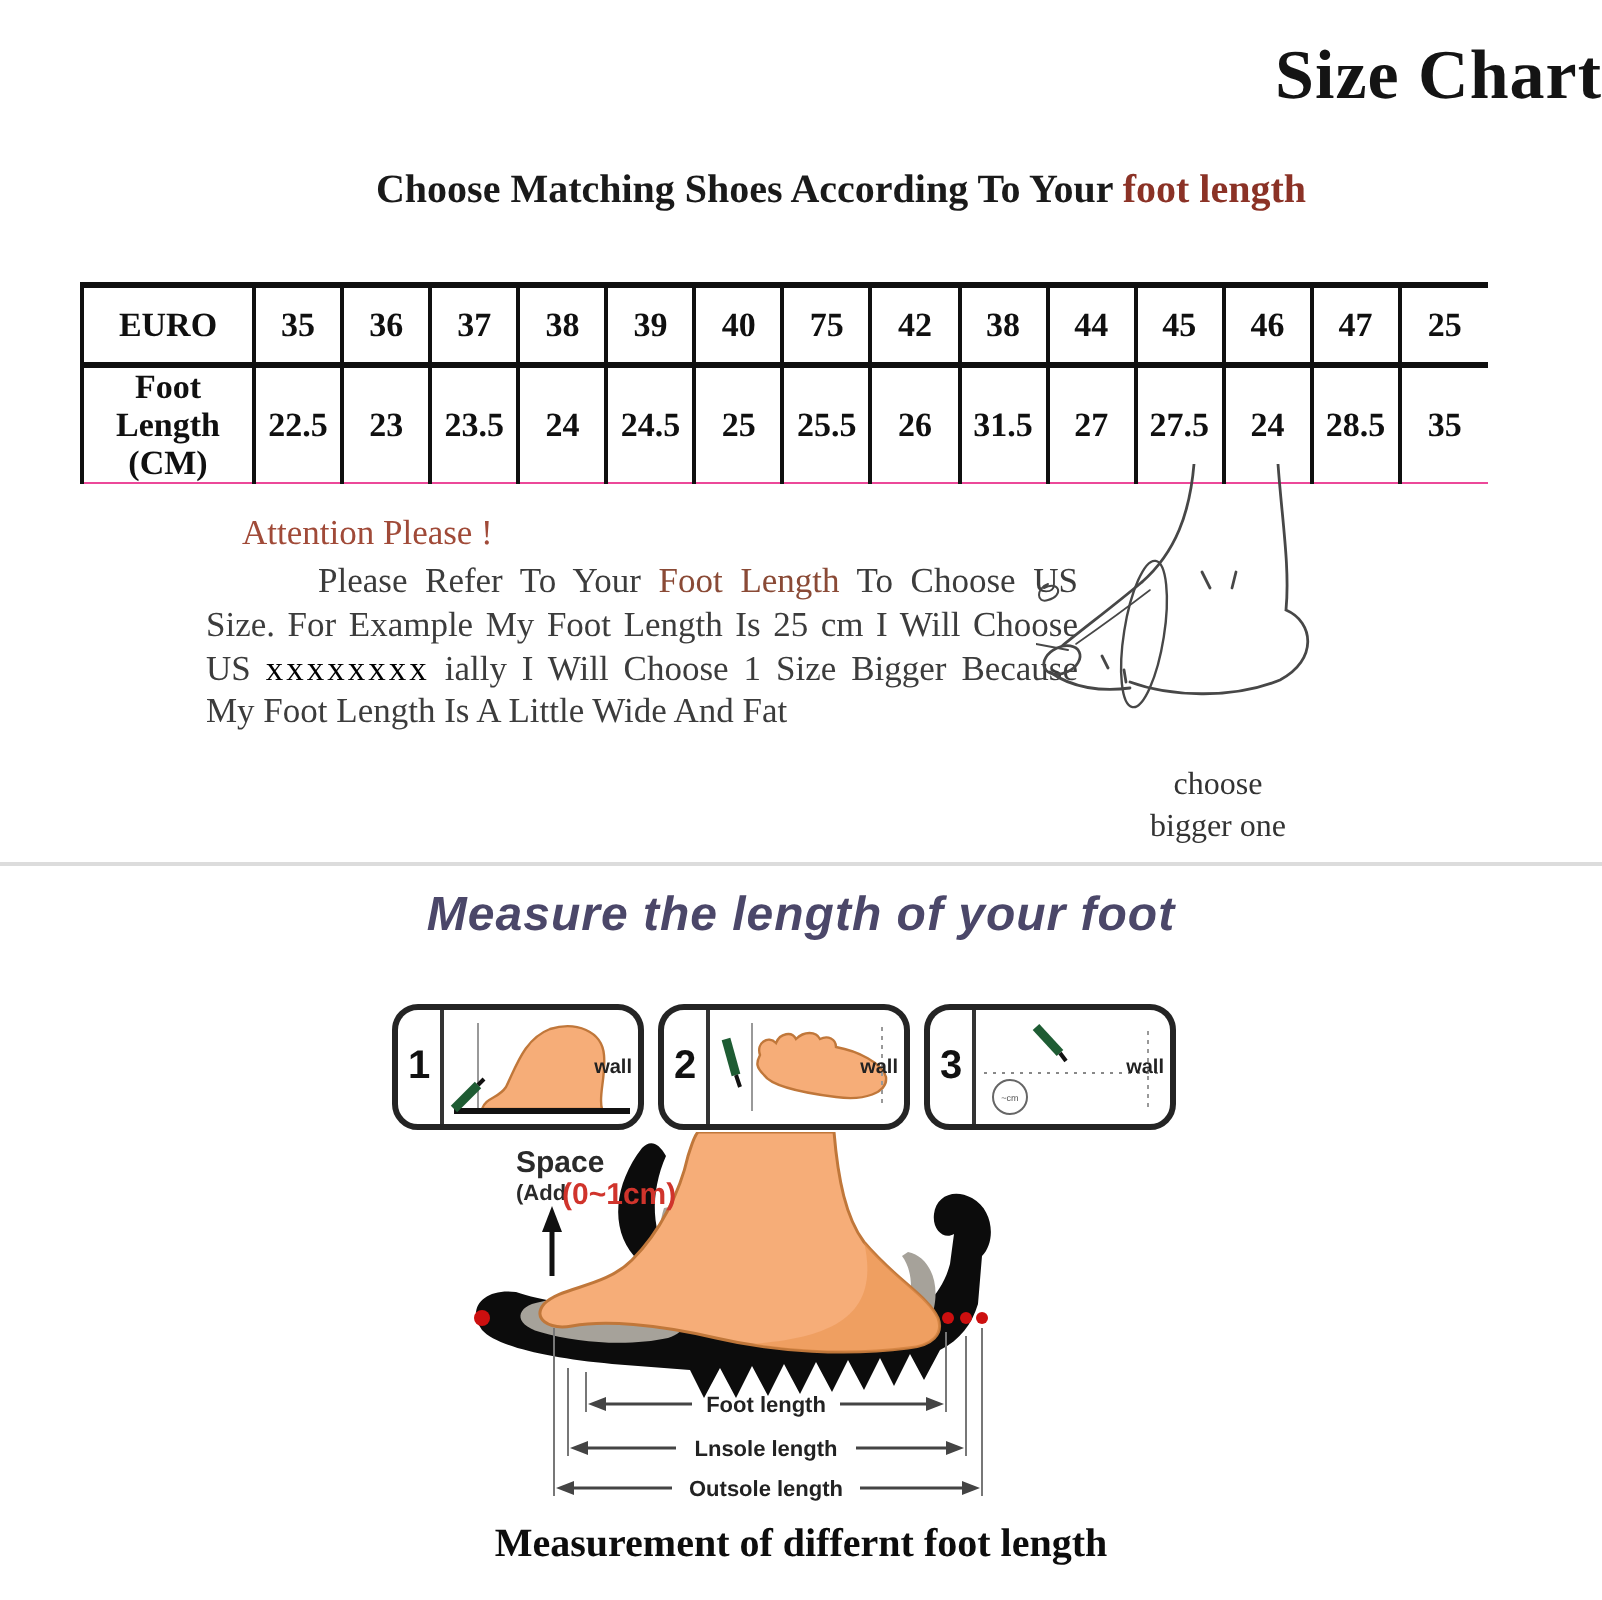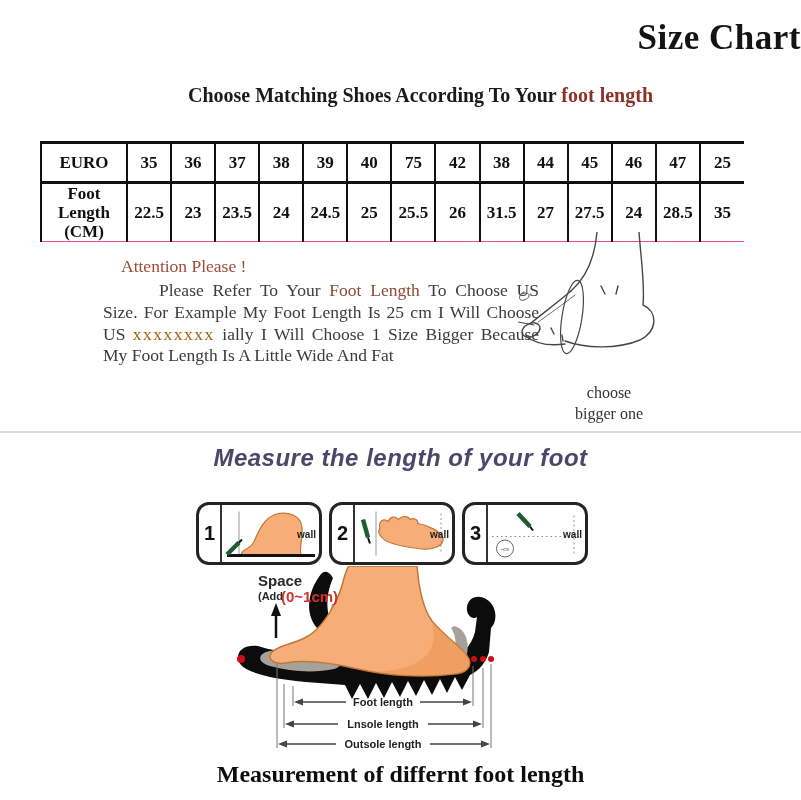--- a/index.html
+++ b/index.html
@@ -19,21 +19,21 @@
                      vertical-align:middle; font-weight:bold; font-size:17px; padding:0; color:#101010; }
   .size-table th { width:84px; line-height:1.12; }
   .size-table tr.r1 { height:40px; }
   .size-table tr.r2 { height:56px; }
   .size-table tr.r1 th, .size-table tr.r1 td { border-bottom:3px solid #101010; }
 
   .attention { position:absolute; left:103px; top:256px; width:436px; font-size:17.5px; color:#3c3c3c; }
   .attention-heading { color:#a04a38; margin:0 0 3px 18px; }
   .attention-body { text-align:justify; text-indent:56px; line-height:21.8px; margin:0; }
   .hl-brown { color:#8a4a36; }
-  .redacted { color:#a16207; letter-spacing:1.5px;margin-top:16px; }
+  .redacted { color:#000000; letter-spacing:1.5px;margin-top:16px; }
 
   .foot-sketch { position:absolute; left:518px; top:232px; }
   .choose-note { position:absolute; left:551px; top:382px; width:116px; text-align:center;
                  font-size:16px; line-height:21px; color:#333; }
 
   .divider { position:absolute; left:0; top:431px; width:801px; height:2px; background:#dcdcdc; }
 
   .measure-heading { position:absolute; top:444px; left:0; width:100%; text-align:center;
                      font-family:"Liberation Sans", sans-serif; font-style:italic; font-weight:bold;
                      font-size:24px; color:#4b4769; letter-spacing:0.5px; }
@@ -43,21 +43,21 @@
               border-radius:13px; background:#fff; box-sizing:border-box; }
   .step-num { position:absolute; left:0; top:0; bottom:0; width:21px; border-right:2px solid #333;
               display:flex; align-items:center; justify-content:center;
               font-family:"Liberation Sans", sans-serif; font-weight:bold; font-size:20px; color:#111; }
   .step-art { position:absolute; left:23px; top:0; width:98px; height:57px; }
   .wall-label { position:absolute; right:3px; top:50%; transform:translateY(-50%);
                 font-family:"Liberation Sans", sans-serif; font-weight:bold; font-size:10px; color:#222; }
 
   .shoe-diagram { position:absolute; left:228px; top:566px; }
   .footer-caption { position:absolute; top:761px; left:0; width:100%; text-align:center;
-                    font-weight:bold; font-size:24px; color:#0d0d0d; }
+                    font-weight:bold; font-size:20px; color:#0d0d0d; }
 </style>
 </head>
 <body>
 
 <div class="canvas">
 
   <div class="title">Size Chart</div>
 
   <div class="subtitle"><span>Choose Matching Shoes According To Your </span><span class="hl">foot length</span></div>
 

